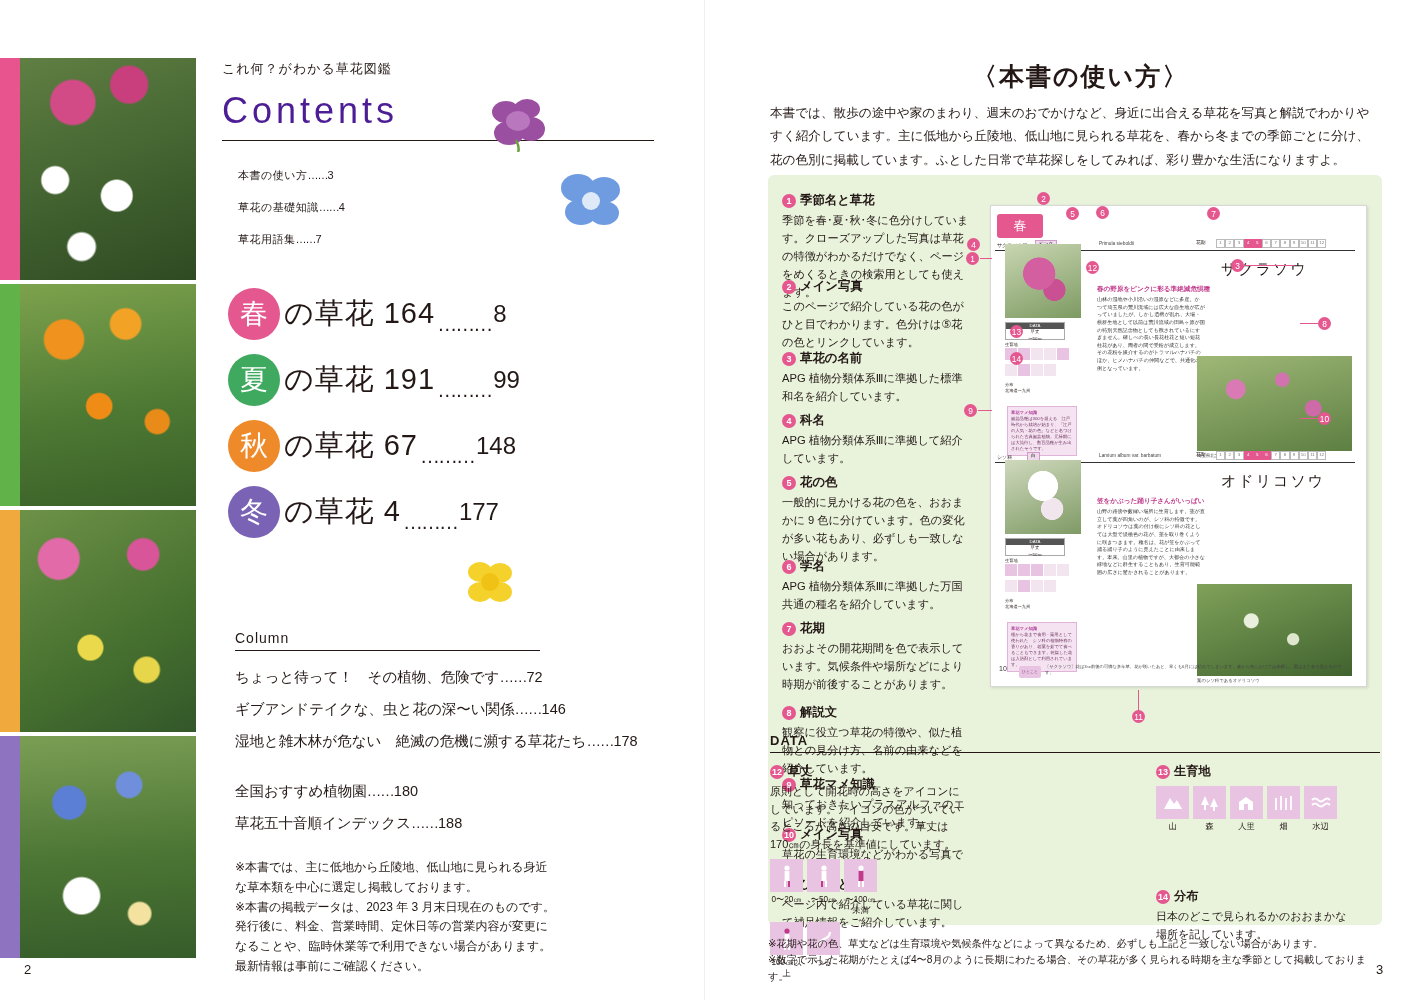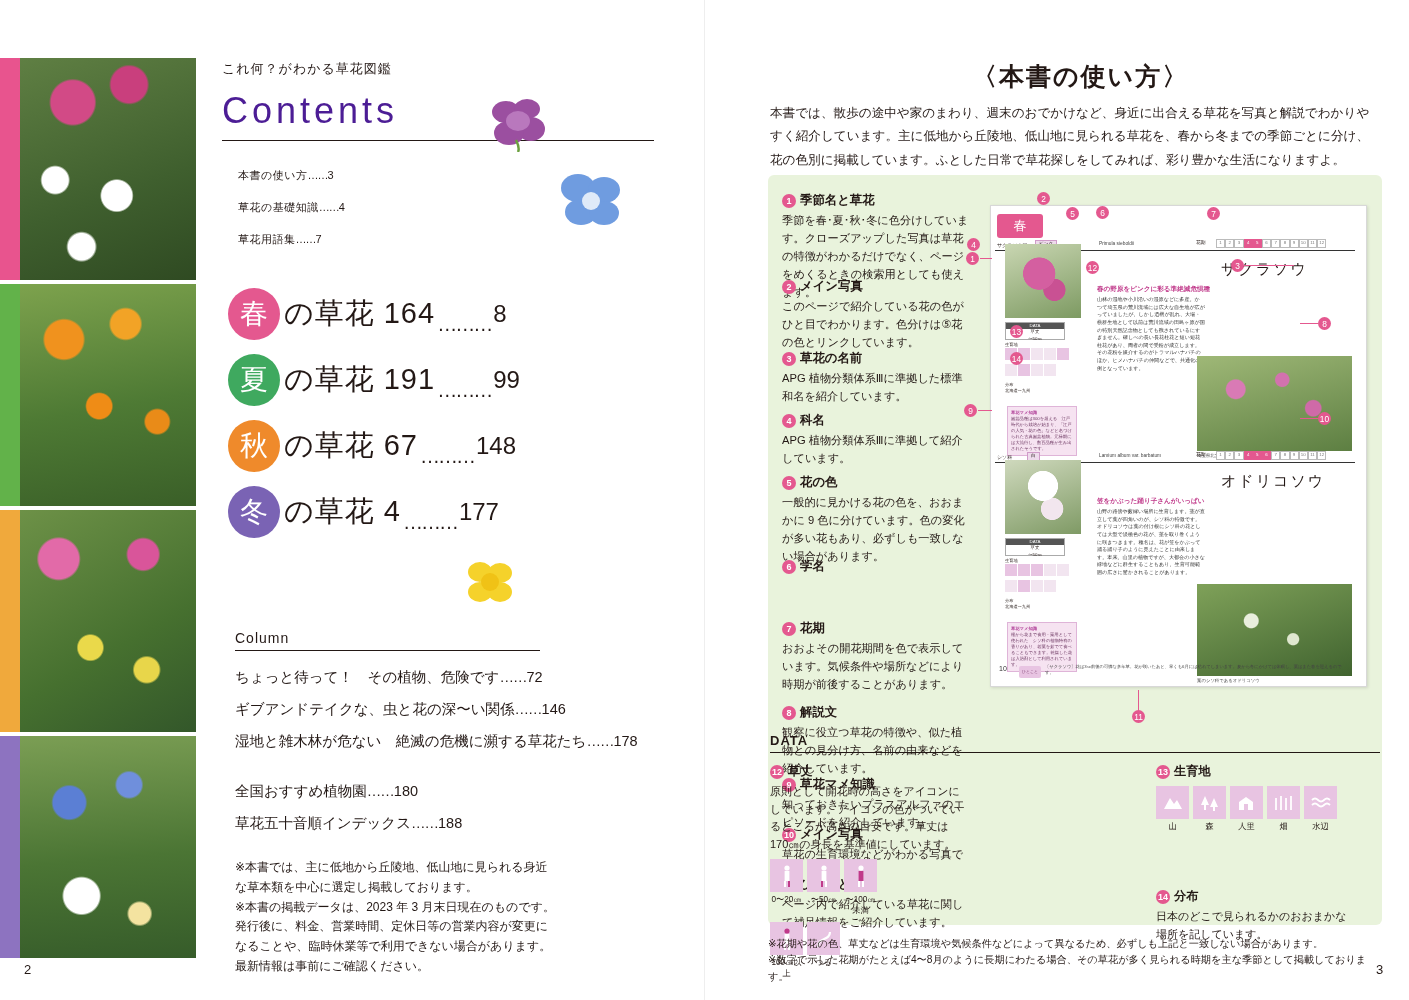--- a/index.html
+++ b/index.html
@@ -299,20 +299,21 @@
         <span class="num-circle">5</span>
         <span>花の色</span>
       </div>
     <div class="legend-body">一般的に見かける花の色を、おおまかに 9 色に分けています。色の変化が多い花もあり、必ずしも一致しない場合があります。</div>
   </div>
   <div class="legend-item" style="left:782px;top:558px;">
     <div class="legend-head">
         <span class="num-circle">6</span>
         <span>学名</span>
       </div>
+    <div class="legend-body">APG 植物分類体系Ⅲに準拠した万国共通の種名を紹介しています。</div>
   </div>
   <div class="legend-item" style="left:782px;top:620px;">
     <div class="legend-head">
         <span class="num-circle">7</span>
         <span>花期</span>
       </div>
     <div class="legend-body">おおよその開花期間を色で表示しています。気候条件や場所などにより時期が前後することがあります。</div>
   </div>
   <div class="legend-item" style="left:782px;top:704px;">
     <div class="legend-head">

